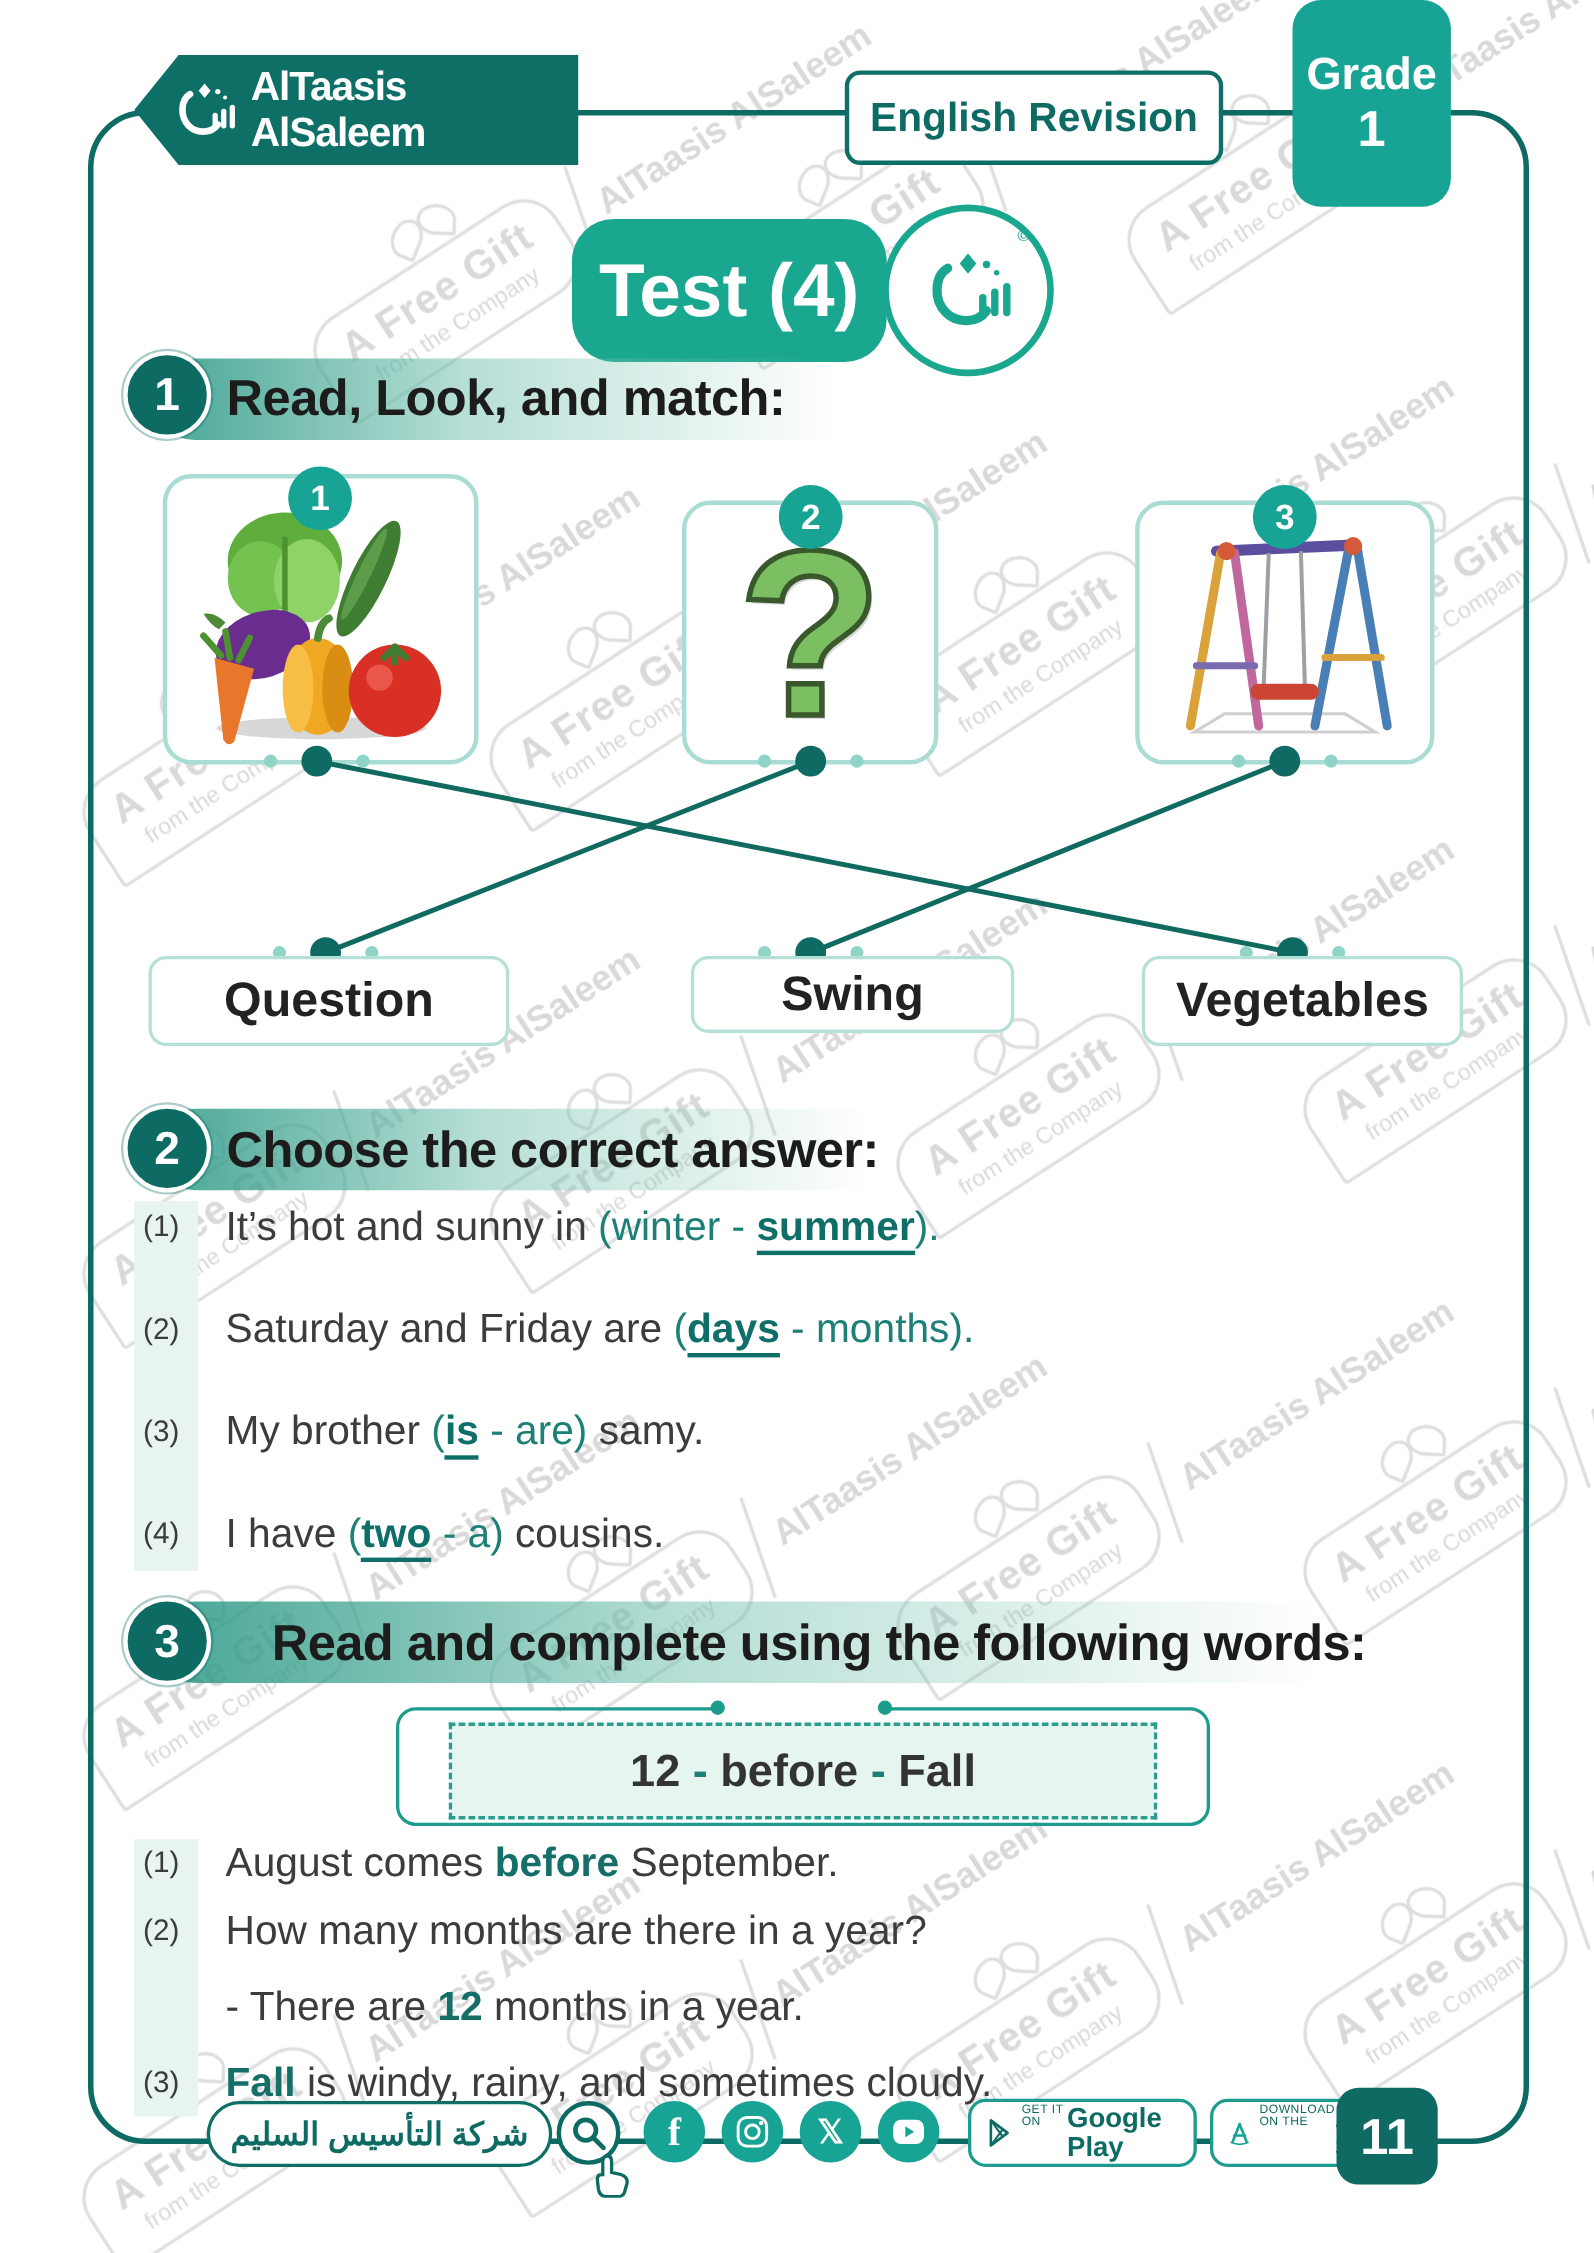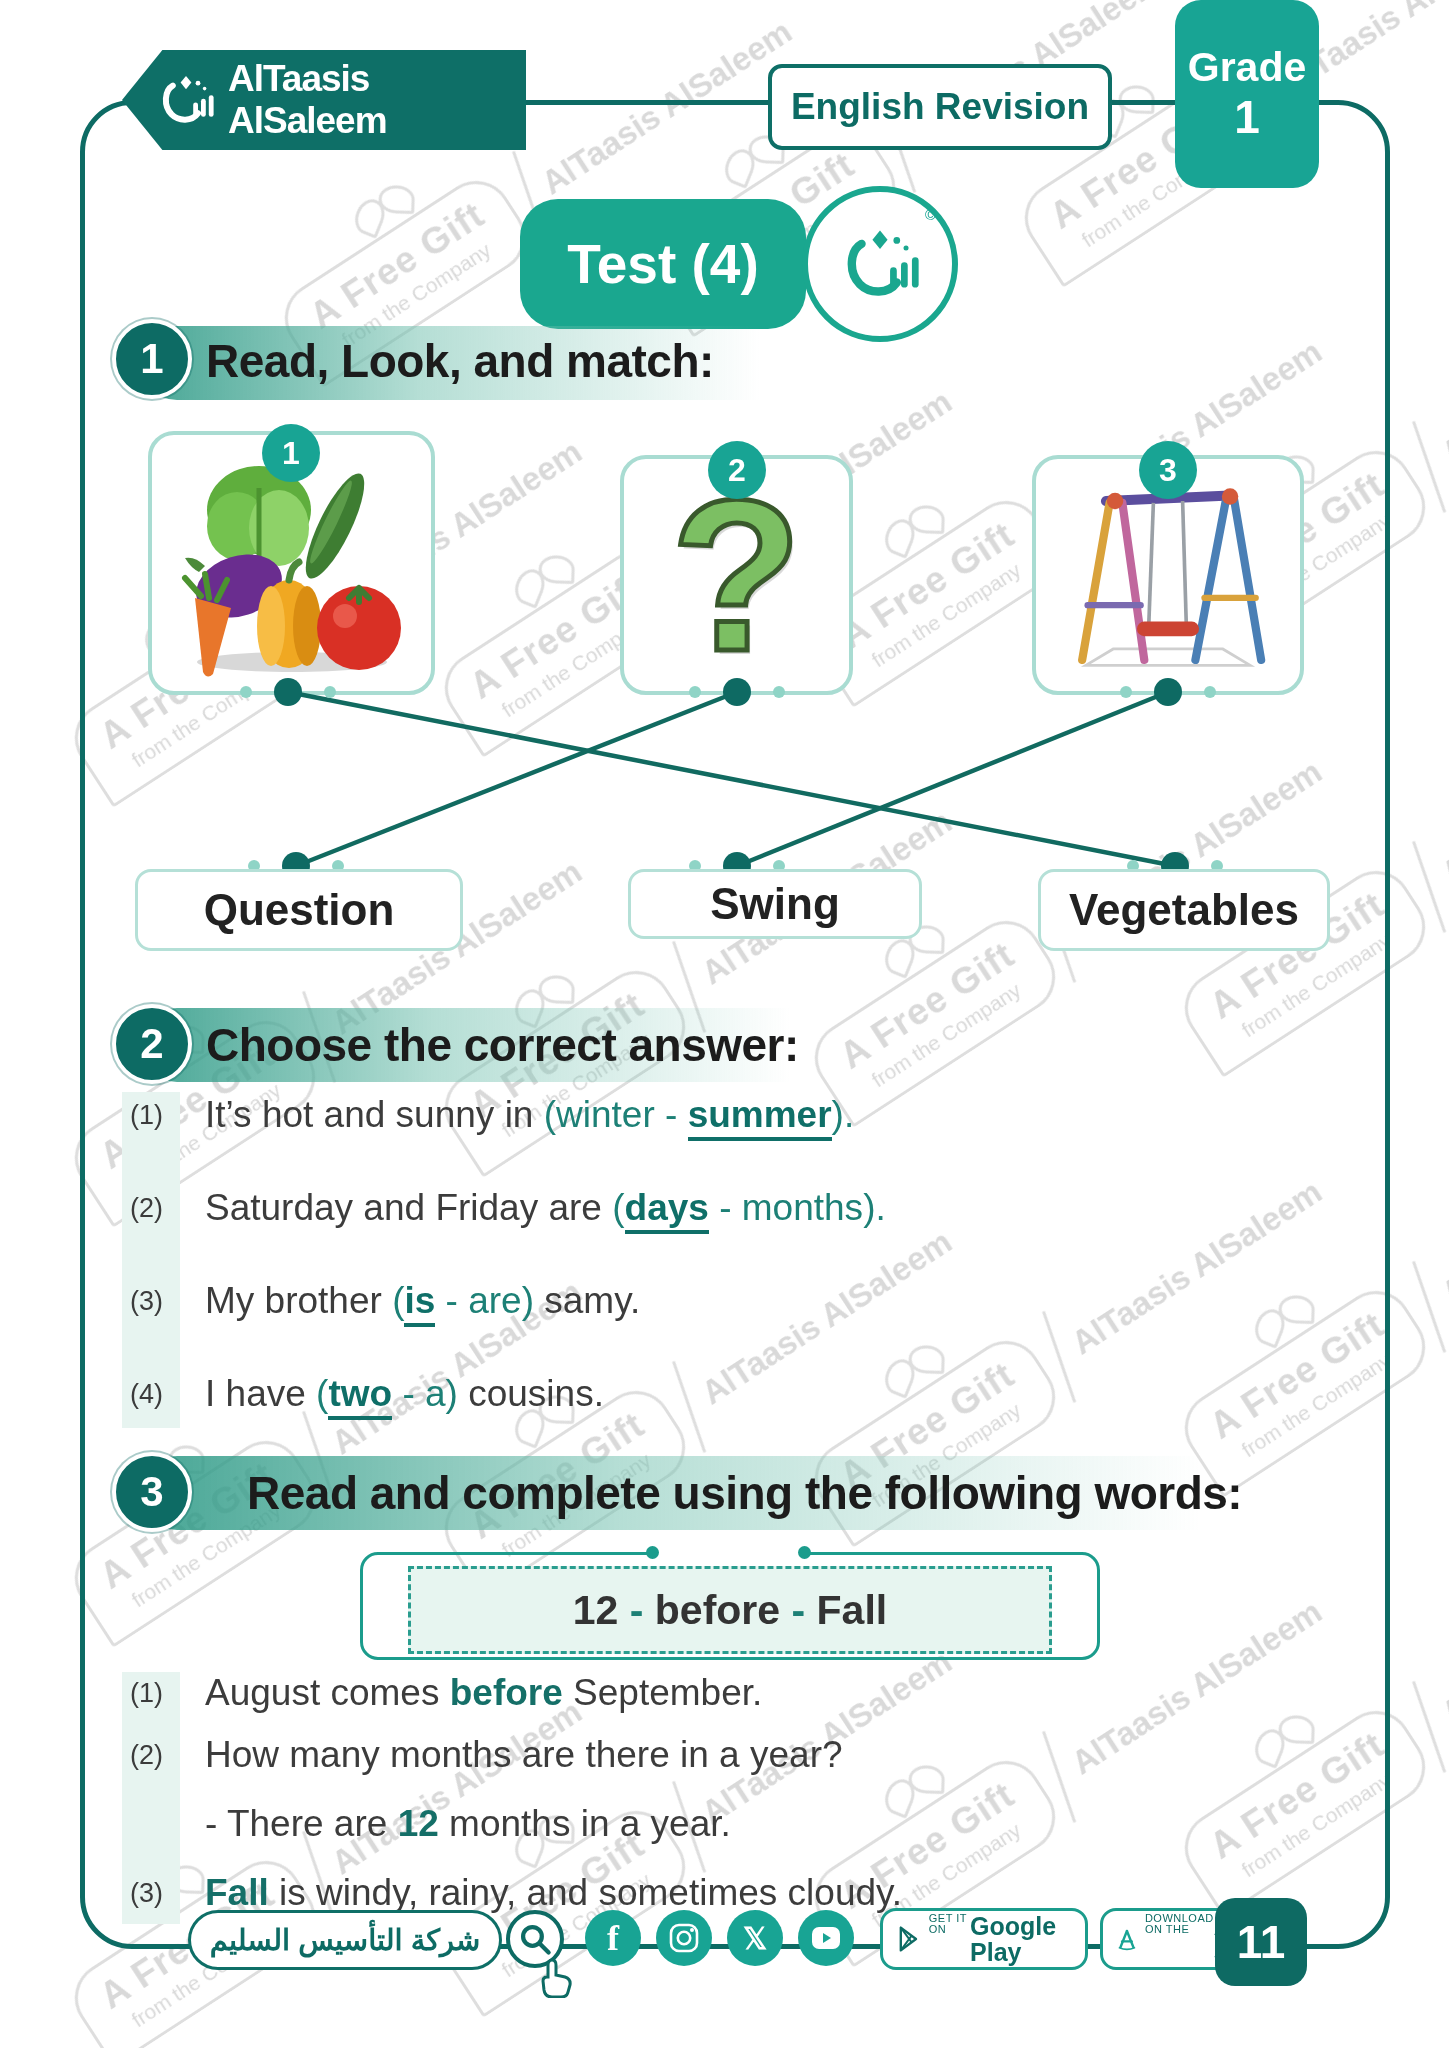--- a/index.html
+++ b/index.html
@@ -32,21 +32,21 @@
       border:4px solid #0e6f67;border-radius:14px;z-index:3;display:flex;align-items:center;
       justify-content:center;color:#0d6b64;font-size:37px;font-weight:bold;box-sizing:border-box;}
   .grade-badge{position:absolute;left:1175px;top:0;width:144px;height:188px;background:#18a494;
       border-radius:26px;z-index:3;display:flex;flex-direction:column;align-items:center;
       justify-content:center;color:#fff;font-weight:bold;line-height:1.15;}
   .grade-badge .g1{font-size:41px;}
   .grade-badge .g2{font-size:46px;}
   
   .test-pill{position:absolute;left:520px;top:199px;width:286px;height:130px;background:#1aa78f;
       border-radius:38px;z-index:2;display:flex;align-items:center;justify-content:center;
-      color:#fff;font-size:55px;font-weight:bold;}
+      color:#fff;font-size:68px;font-weight:bold;}
   .test-logo{position:absolute;left:802px;top:186px;width:156px;height:156px;background:#fff;
       border:6px solid #1aa78f;border-radius:50%;z-index:3;display:flex;align-items:center;
       justify-content:center;box-sizing:border-box;}
   .test-logo .copy{position:absolute;right:16px;top:14px;font-size:15px;color:#18a494;}
   
   .sec-bar{position:absolute;height:74px;border-radius:40px 0 0 40px;z-index:2;
       background:linear-gradient(90deg,rgba(38,150,130,.85) 0%,rgba(120,195,178,.55) 45%,rgba(235,248,244,0) 100%);}
   .sec-circle{position:absolute;width:80px;height:80px;background:#0d6b64;border:4px solid #fff;
       border-radius:50%;z-index:3;display:flex;align-items:center;justify-content:center;
       color:#fff;font-size:42px;font-weight:bold;box-sizing:border-box;

